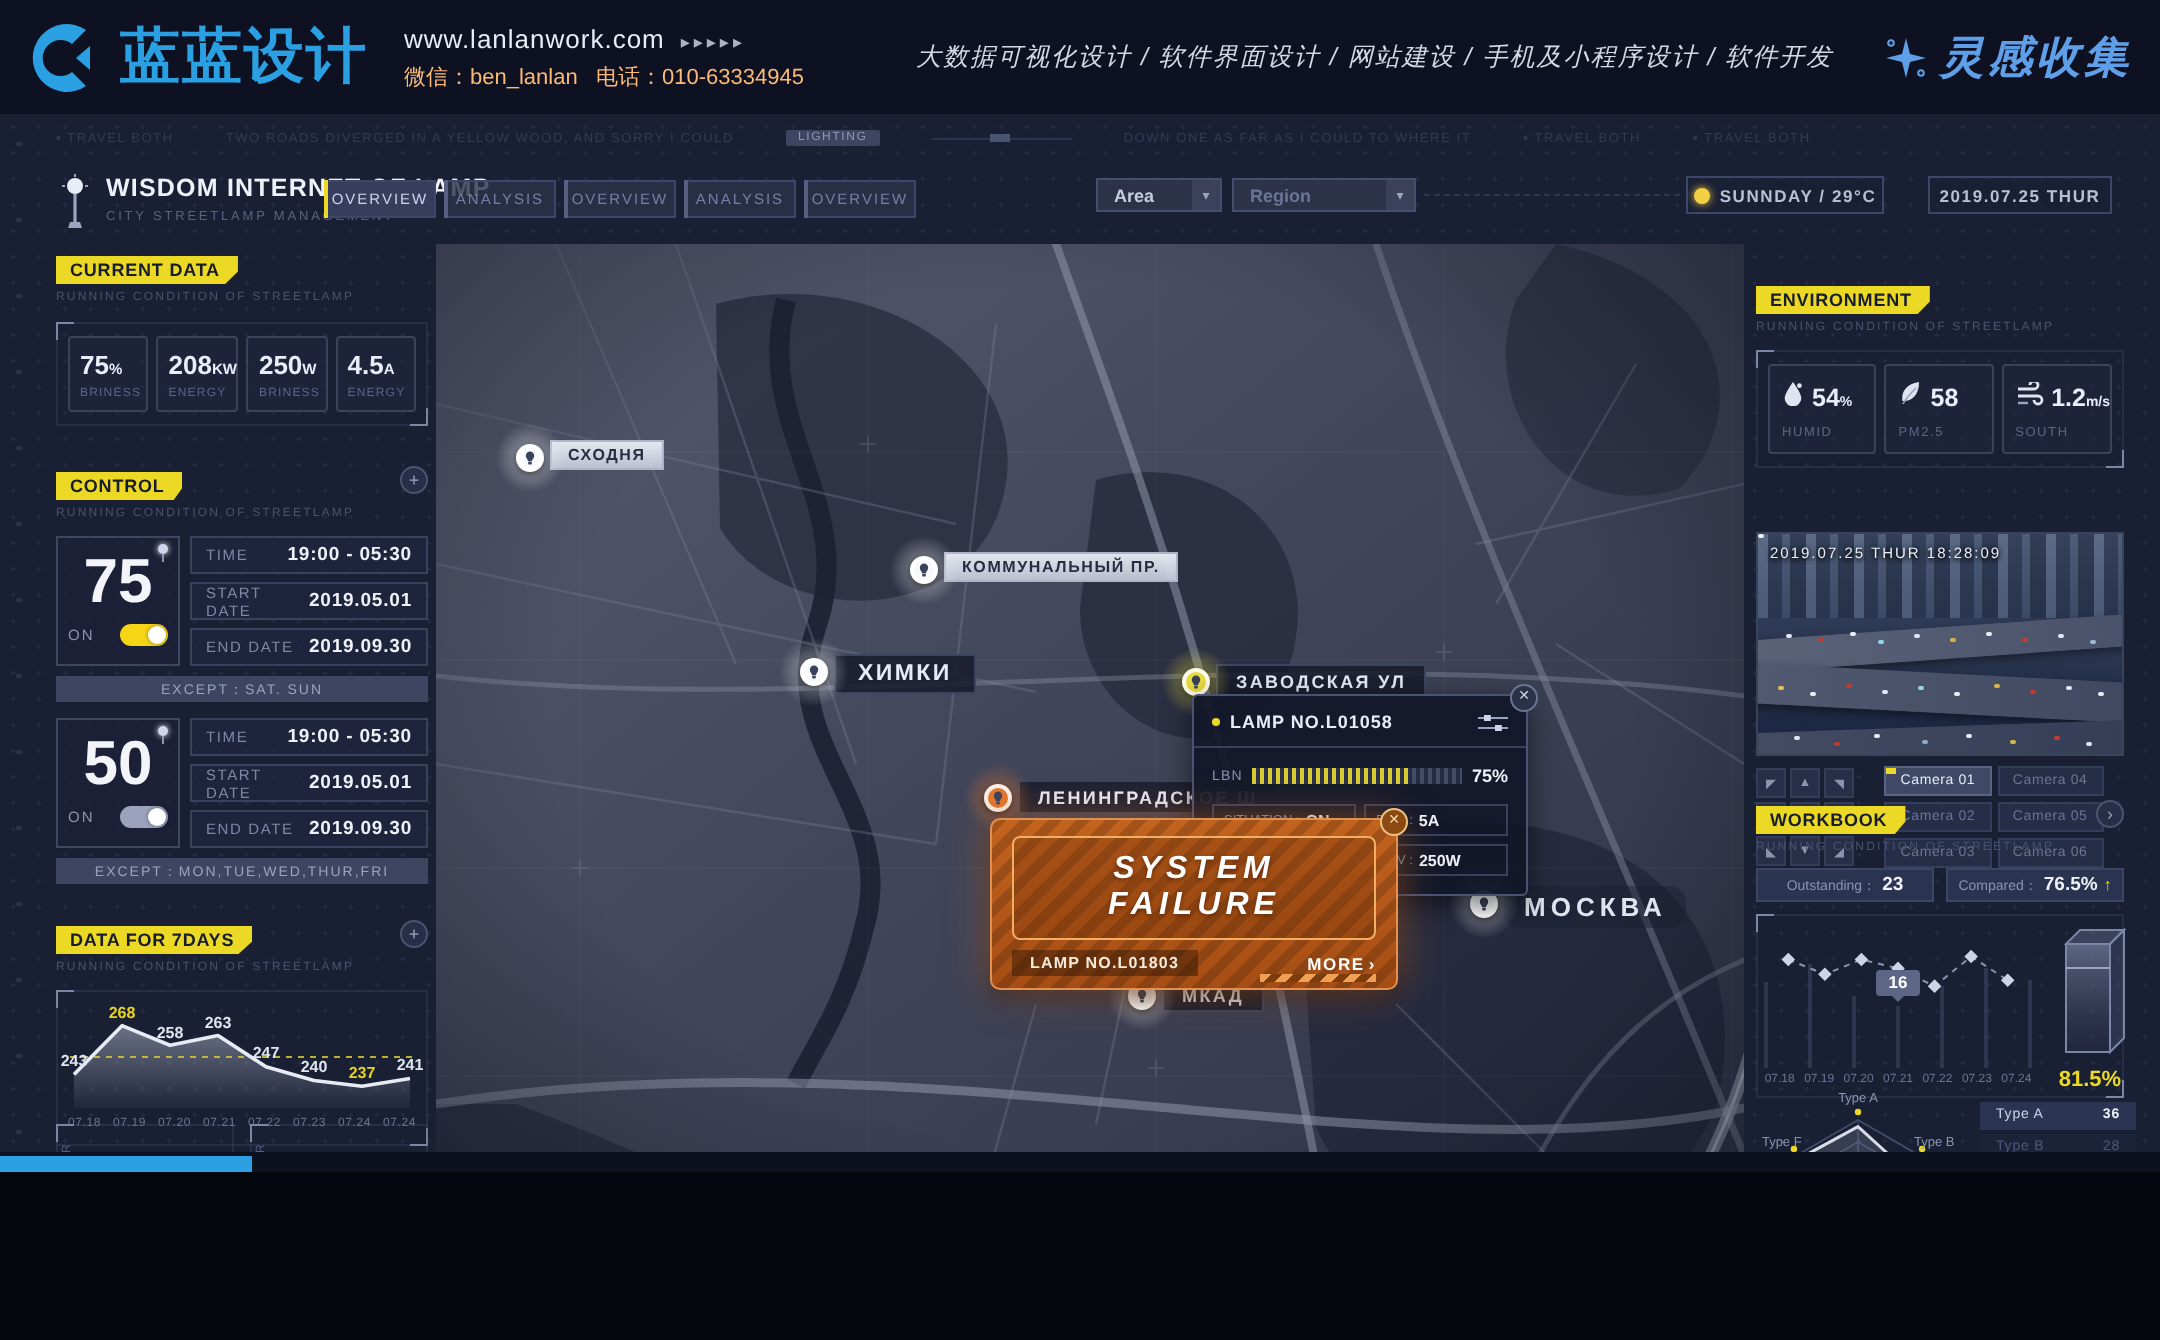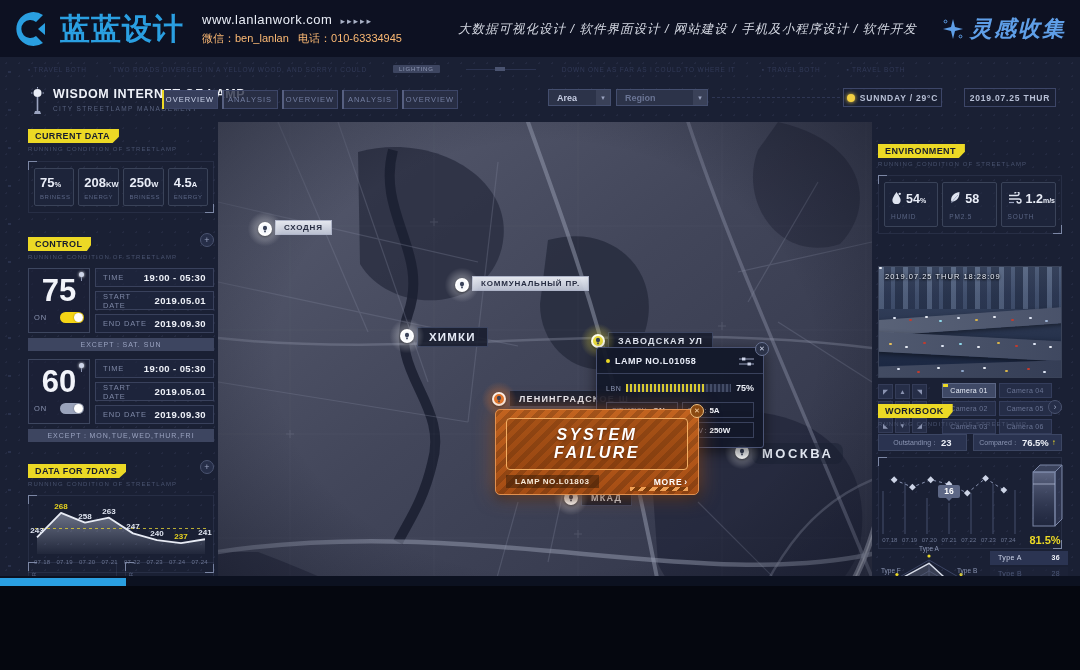--- a/index.html
+++ b/index.html
@@ -545,21 +545,21 @@
                   <span class="val">2019.09.30</span>
                 </div>
               </div>
             </div>
             <div class="except-bar">EXCEPT：SAT. SUN</div>
           </div>
           <div>
             <div class="sched">
               <div class="big-box">
                 <span class="lamp-dot"></span>
-                <div class="big-level">60</div>
+                <div class="big-level">50</div>
                 <div class="big-on">
                   <span class="on-label">ON</span>
                   <div class="toggle">
                     <span class="knob"></span>
                   </div>
                 </div>
               </div>
               <div class="sched-rows">
                 <div class="s-row">
                   <span class="lab">TIME</span>

